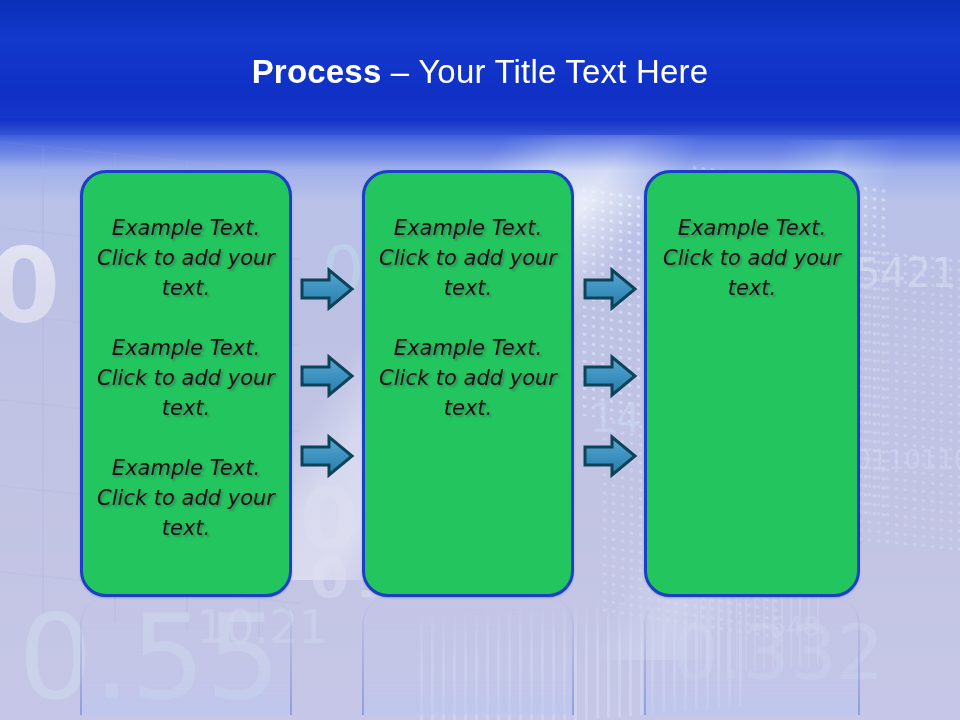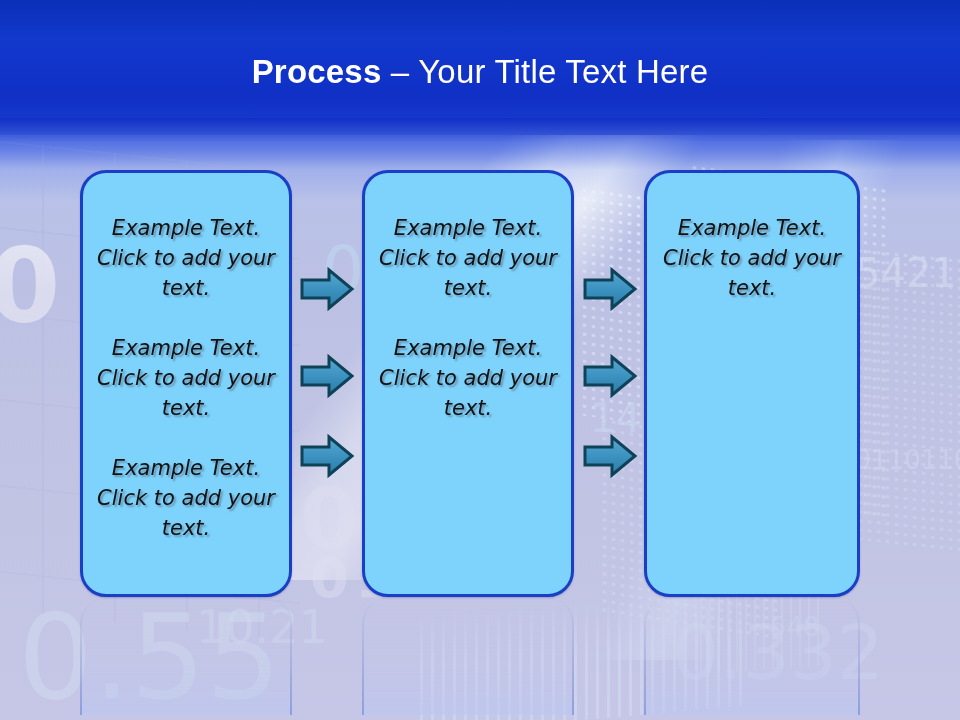--- a/index.html
+++ b/index.html
@@ -147,21 +147,21 @@
     white-space: nowrap;
   }
   .title .t-bold { font-weight: 700; }
   .title .t-rest { font-weight: 400; }
 
   
   .stage {
     position: absolute;
     border: 3px solid #1a3fc4;
     border-radius: 26px;
-    background: #7dd3fc;
+    background: #22c55e;
     box-sizing: border-box;
     box-shadow: 0 1px 2px rgba(30,50,120,0.28);
   }
   .stage-inner {
     position: absolute;
     left: 12px; right: 12px; top: 40px;
     text-align: center;
   }
   .stage-text {
     font-style: italic;

